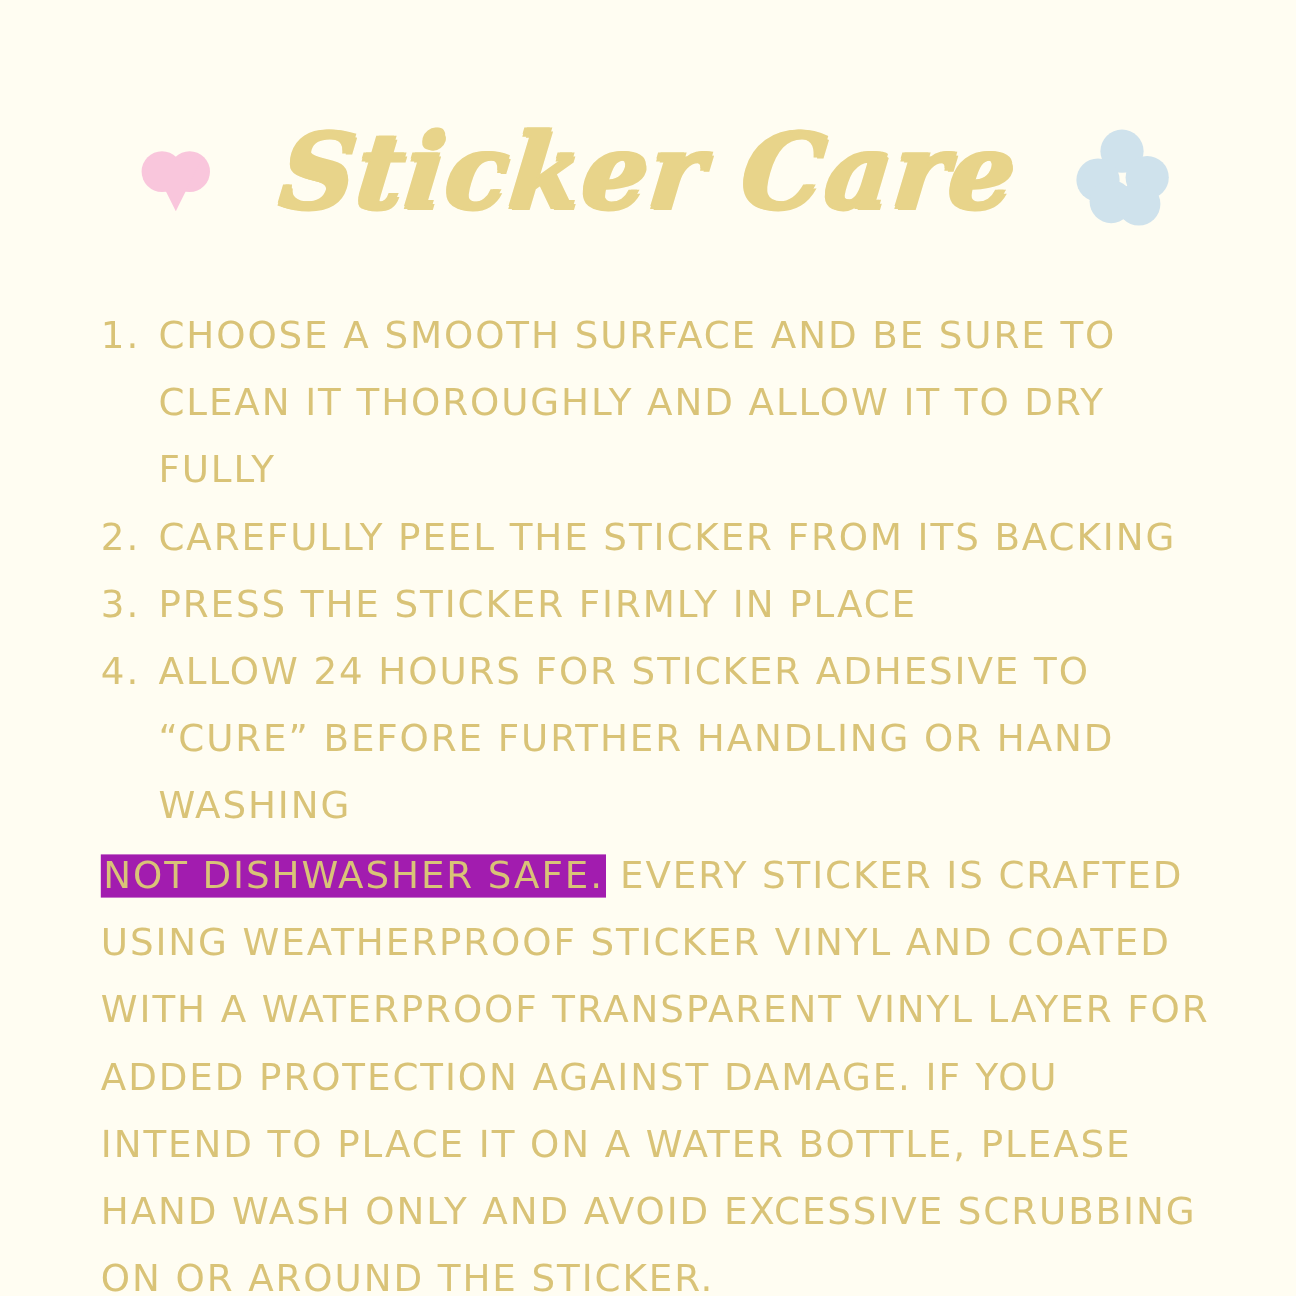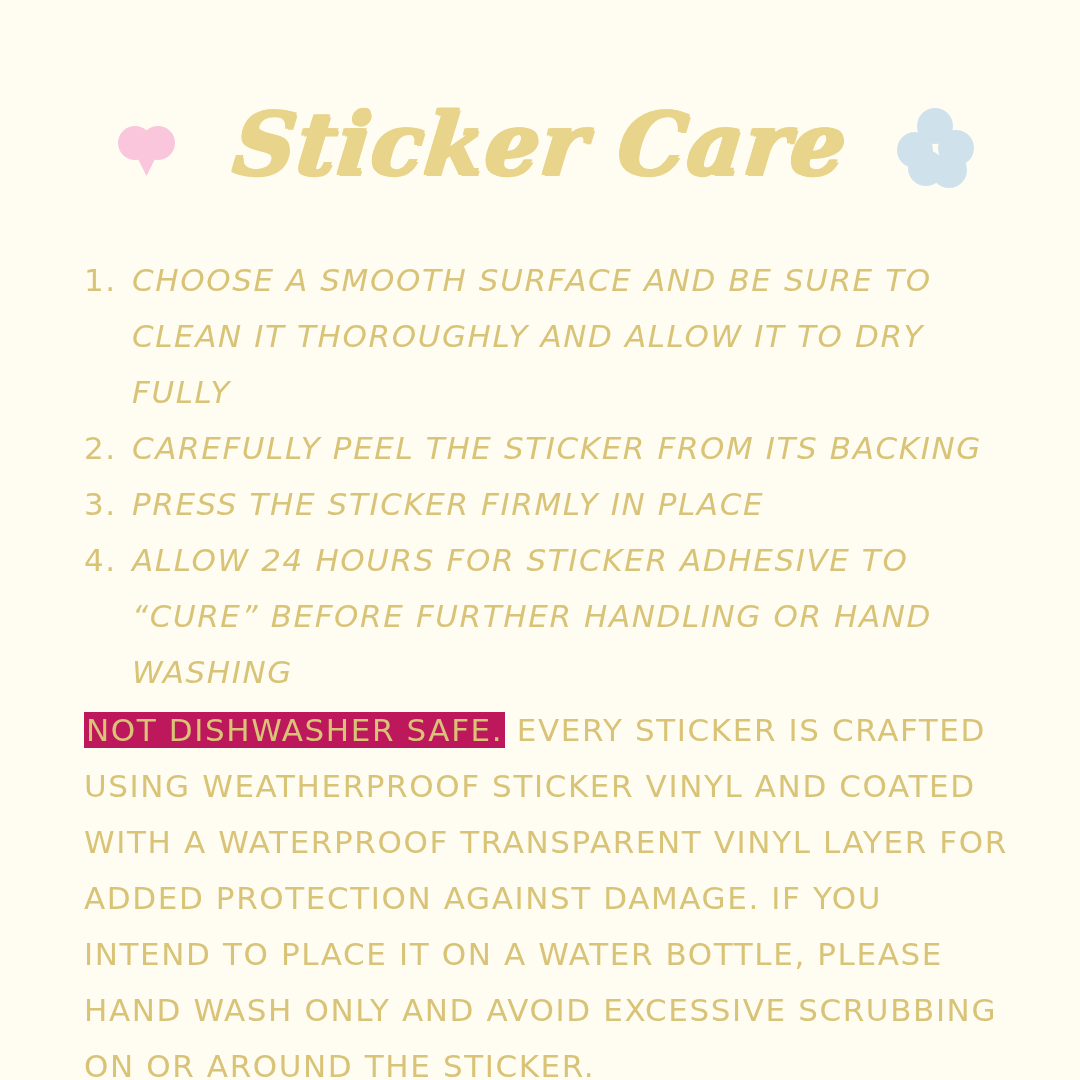--- a/index.html
+++ b/index.html
@@ -117,27 +117,26 @@
     align-items: flex-start;
     margin-bottom: 0px;
   }
   .step-num {
     width: 48px;
     flex: 0 0 48px;
     text-align: left;
   }
   .step-text {
     flex: 1 1 auto;
-    font-style: italic;
   }
   .paragraph {
     margin-top: 2px;
   }
   .highlight {
-    background: #be185d;
+    background: #a21caf;
     padding: 0 2px;
     box-decoration-break: clone;
     -webkit-box-decoration-break: clone;
   }
 </style>
 </head>
 <body>
 
 <div class="card">
 

